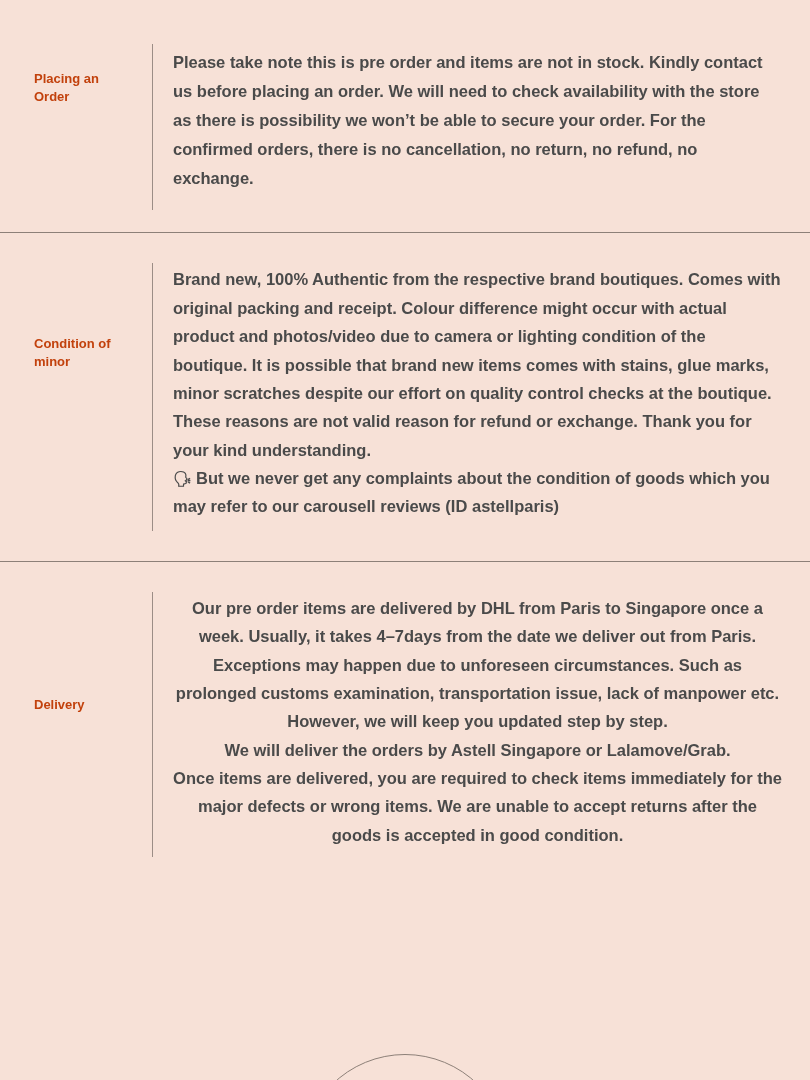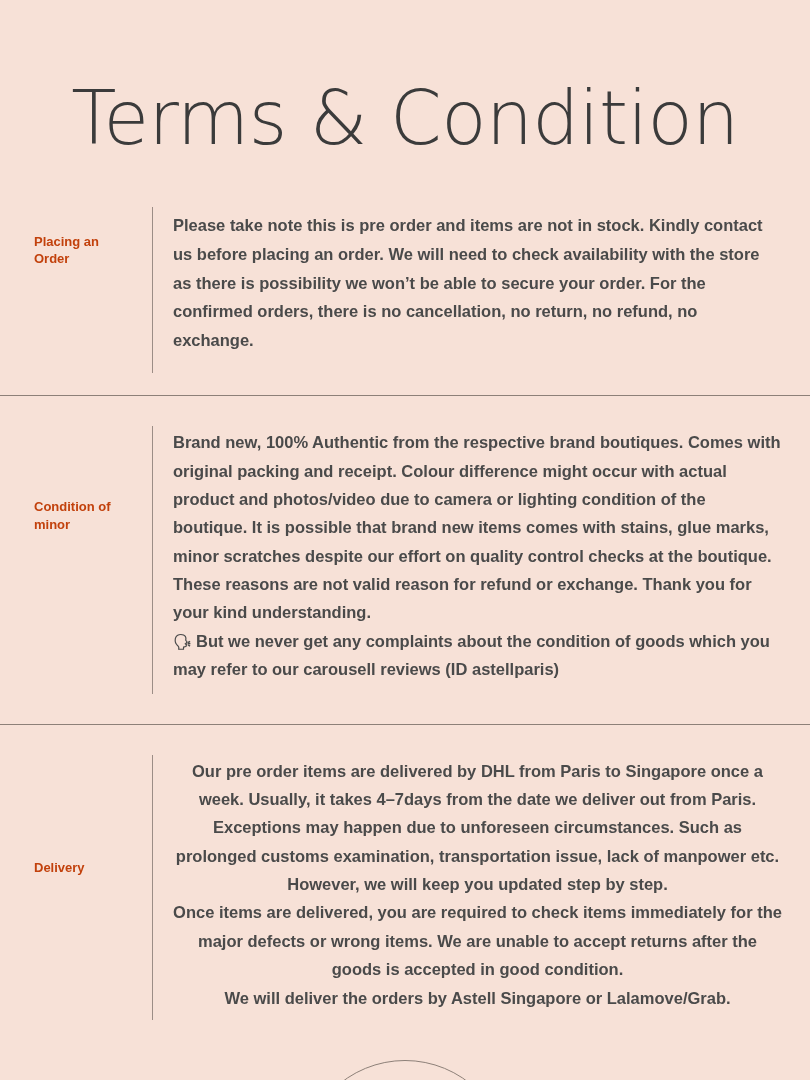--- a/index.html
+++ b/index.html
@@ -106,21 +106,20 @@
     justify-content: center;
     align-items: flex-start;
     box-sizing: border-box;
   }
 </style>
 </head>
 <body>
 
 <div class="page">
 
-  <h1 class="title">Terms &amp; Condition</h1>
 
   <div class="section" id="sec-placing">
     <div class="sec-label">Placing an Order</div>
     <div class="sec-body">
       <p>Please take note this is pre order and items are not in stock. Kindly contact us before placing an order. We will need to check availability with the store as there is possibility we won’t be able to secure your order. For the confirmed orders, there is no cancellation, no return, no refund, no exchange.</p>
     </div>
   </div>
 
   <div class="divider" id="div-1"></div>
 
@@ -133,22 +132,22 @@
       </p>
     </div>
   </div>
 
   <div class="divider" id="div-2"></div>
 
   <div class="section" id="sec-delivery">
     <div class="sec-label">Delivery</div>
     <div class="sec-body">
       <p>Our pre order items are delivered by DHL from Paris to Singapore once a week. Usually, it takes 4–7days from the date we deliver out from Paris. Exceptions may happen due to unforeseen circumstances. Such as prolonged customs examination, transportation issue, lack of manpower etc. However, we will keep you updated step by step.</p>
+      <p>We will deliver the orders by Astell Singapore or Lalamove/Grab.</p>
       <p>Once items are delivered, you are required to check items immediately for the major defects or wrong items. We are unable to accept returns after the goods is accepted in good condition.</p>
-      <p>We will deliver the orders by Astell Singapore or Lalamove/Grab.</p>
     </div>
   </div>
 
   <div class="footer">
     <div class="stamp">
       
     </div>
   </div>
 
 </div>

